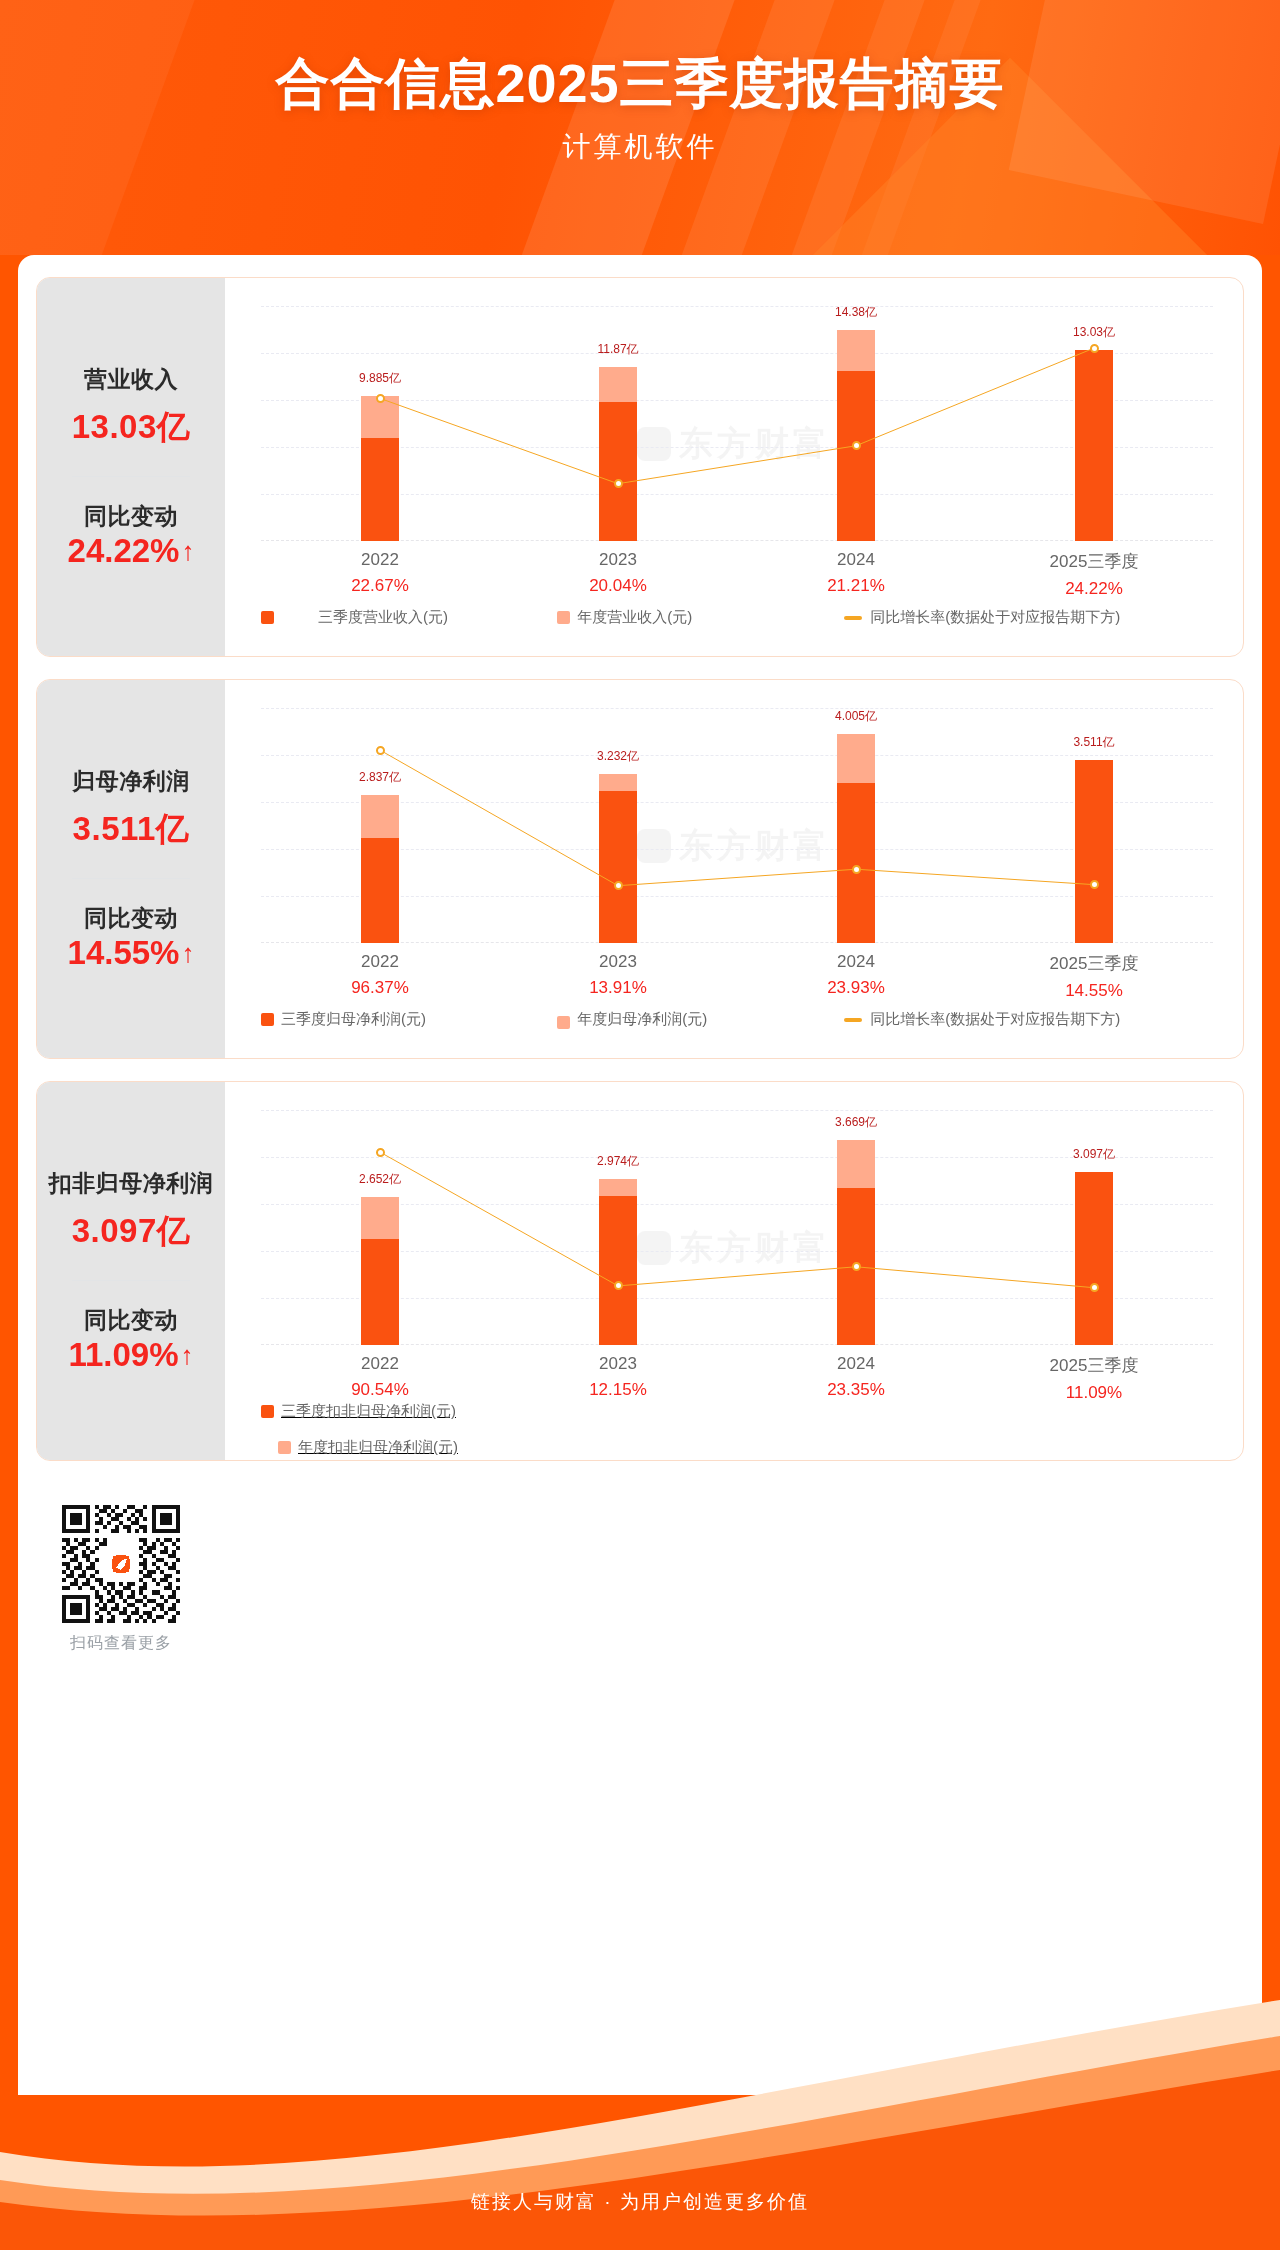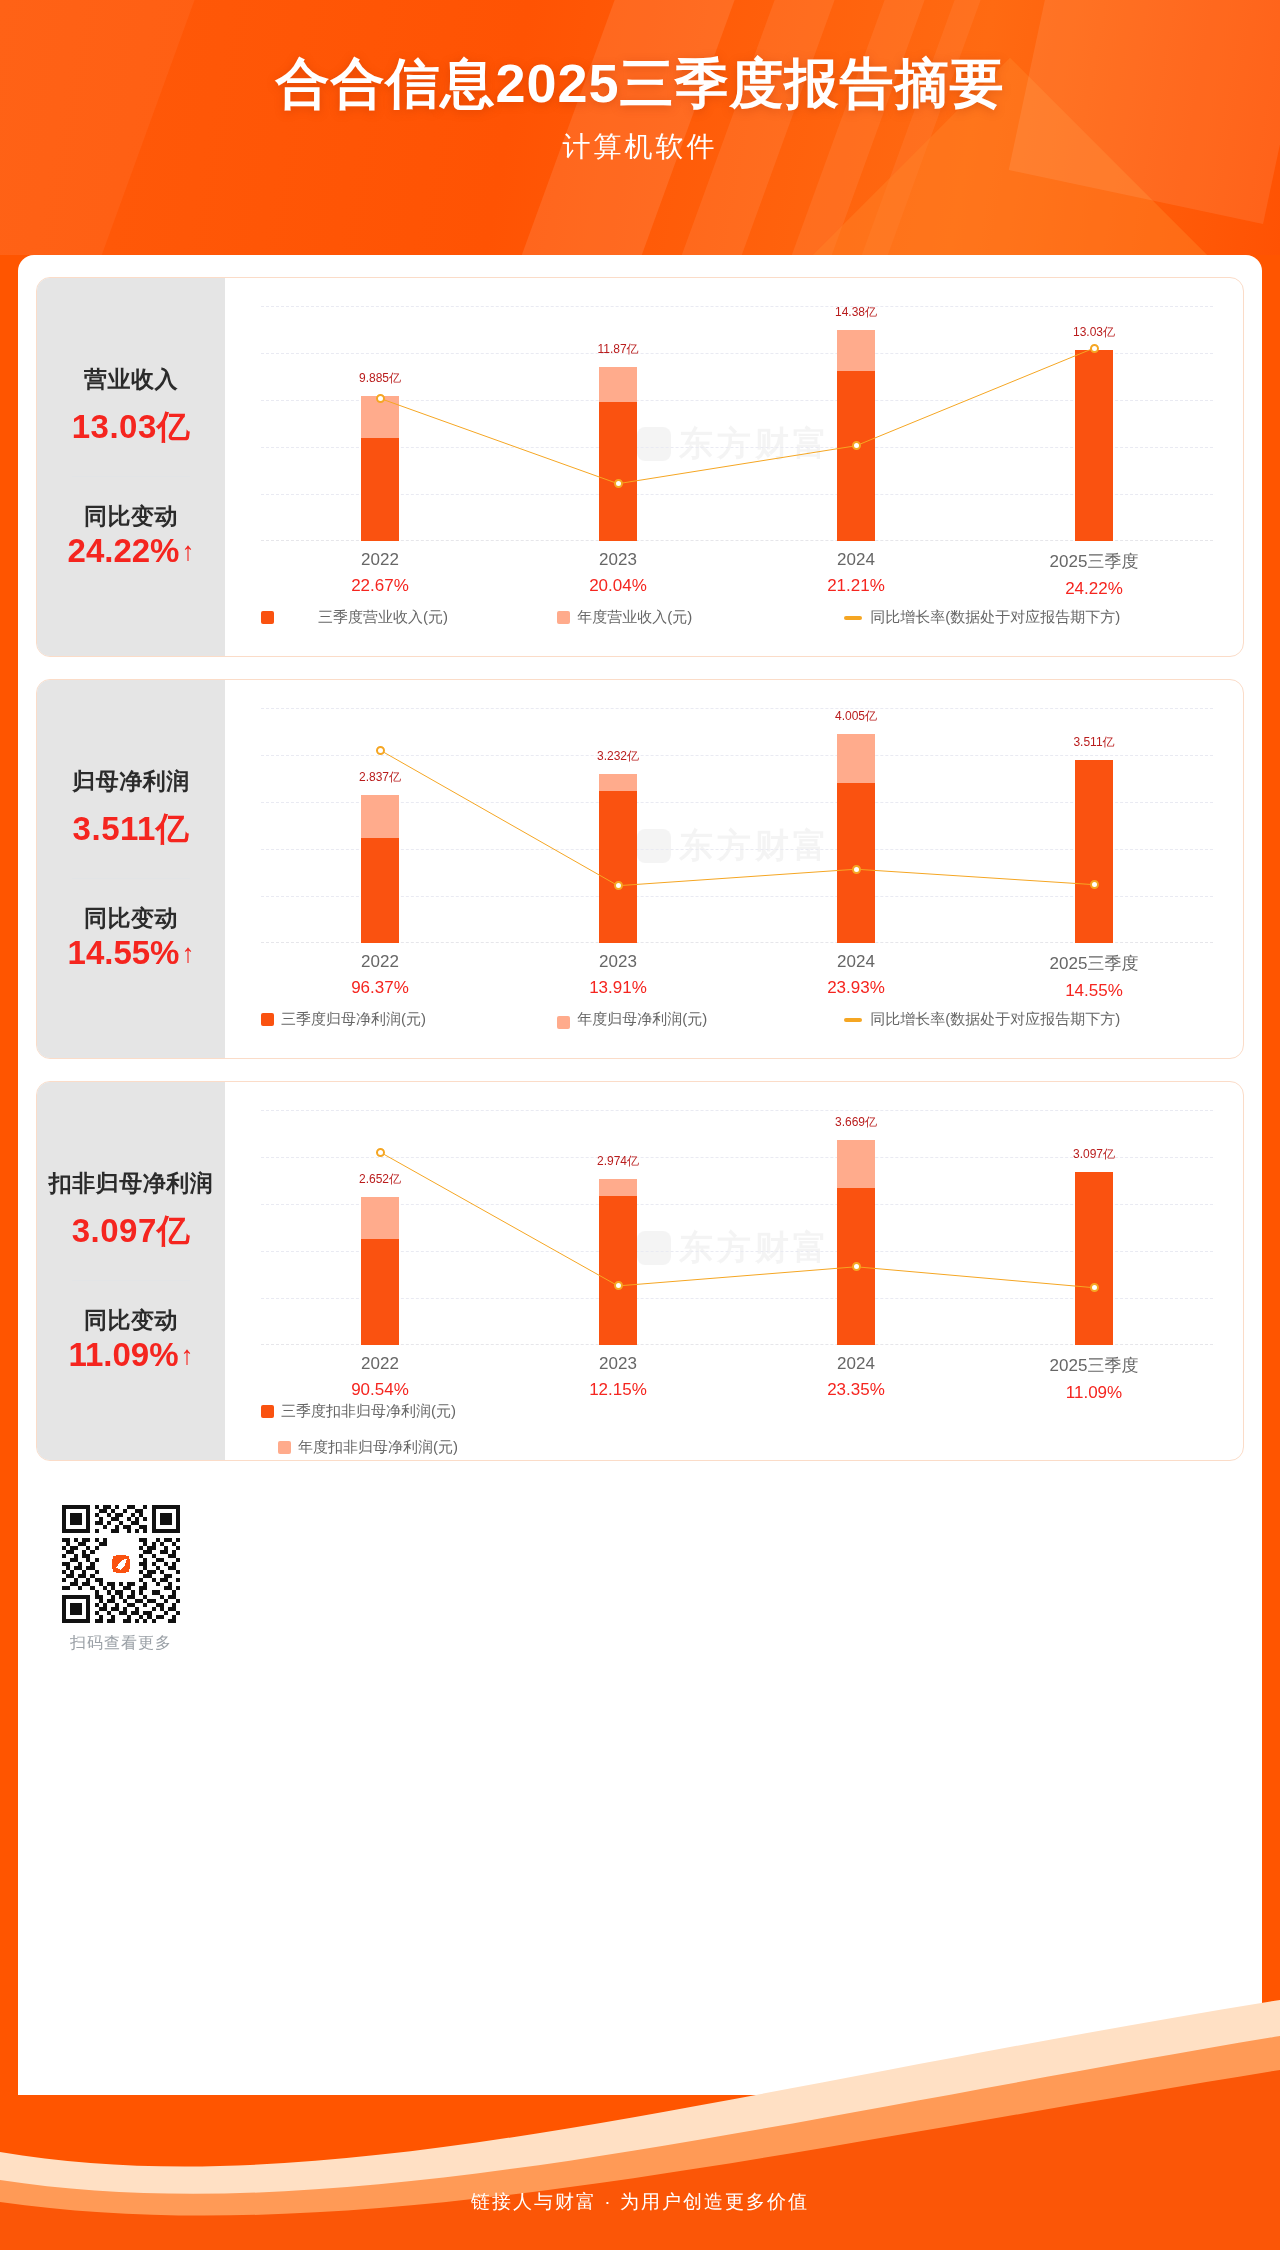--- a/index.html
+++ b/index.html
@@ -99,21 +99,21 @@
 
   .xaxis { position:absolute; left:36px; right:30px; top: 272px; display:flex; z-index:2; }
   .xcell { flex:1 1 0; text-align:center; }
   .xyear { font-size:17px; color:#666; }
   .xpct { font-size:17px; color:#f5251f; margin-top:6px; }
 
   .legend {
     position:absolute; left:36px; right:26px; top: 330px; z-index:2;
     display:flex; flex-wrap: wrap; gap: 0px 0px;
   }
-  .legend.two-row { top: 320px; }
+  .legend.two-row { top: 320px; text-decoration: underline; }
   .lg-item { display:flex; align-items:center; font-size:15px; color:#666; white-space:nowrap; }
   .lg-sw { width:13px; height:13px; border-radius:2px; margin-right:7px; }
   .lg-sw.q3 { background:#fa5210; }
   .lg-sw.yr { background:#ffab8c; }
   .lg-line { width:18px; height:4px; border-radius:2px; background:#f5a623; margin-right:8px; }
 
   
   .footer-row {
     display:flex; align-items:flex-start; justify-content:space-between;
     padding: 22px 26px 0 26px;

